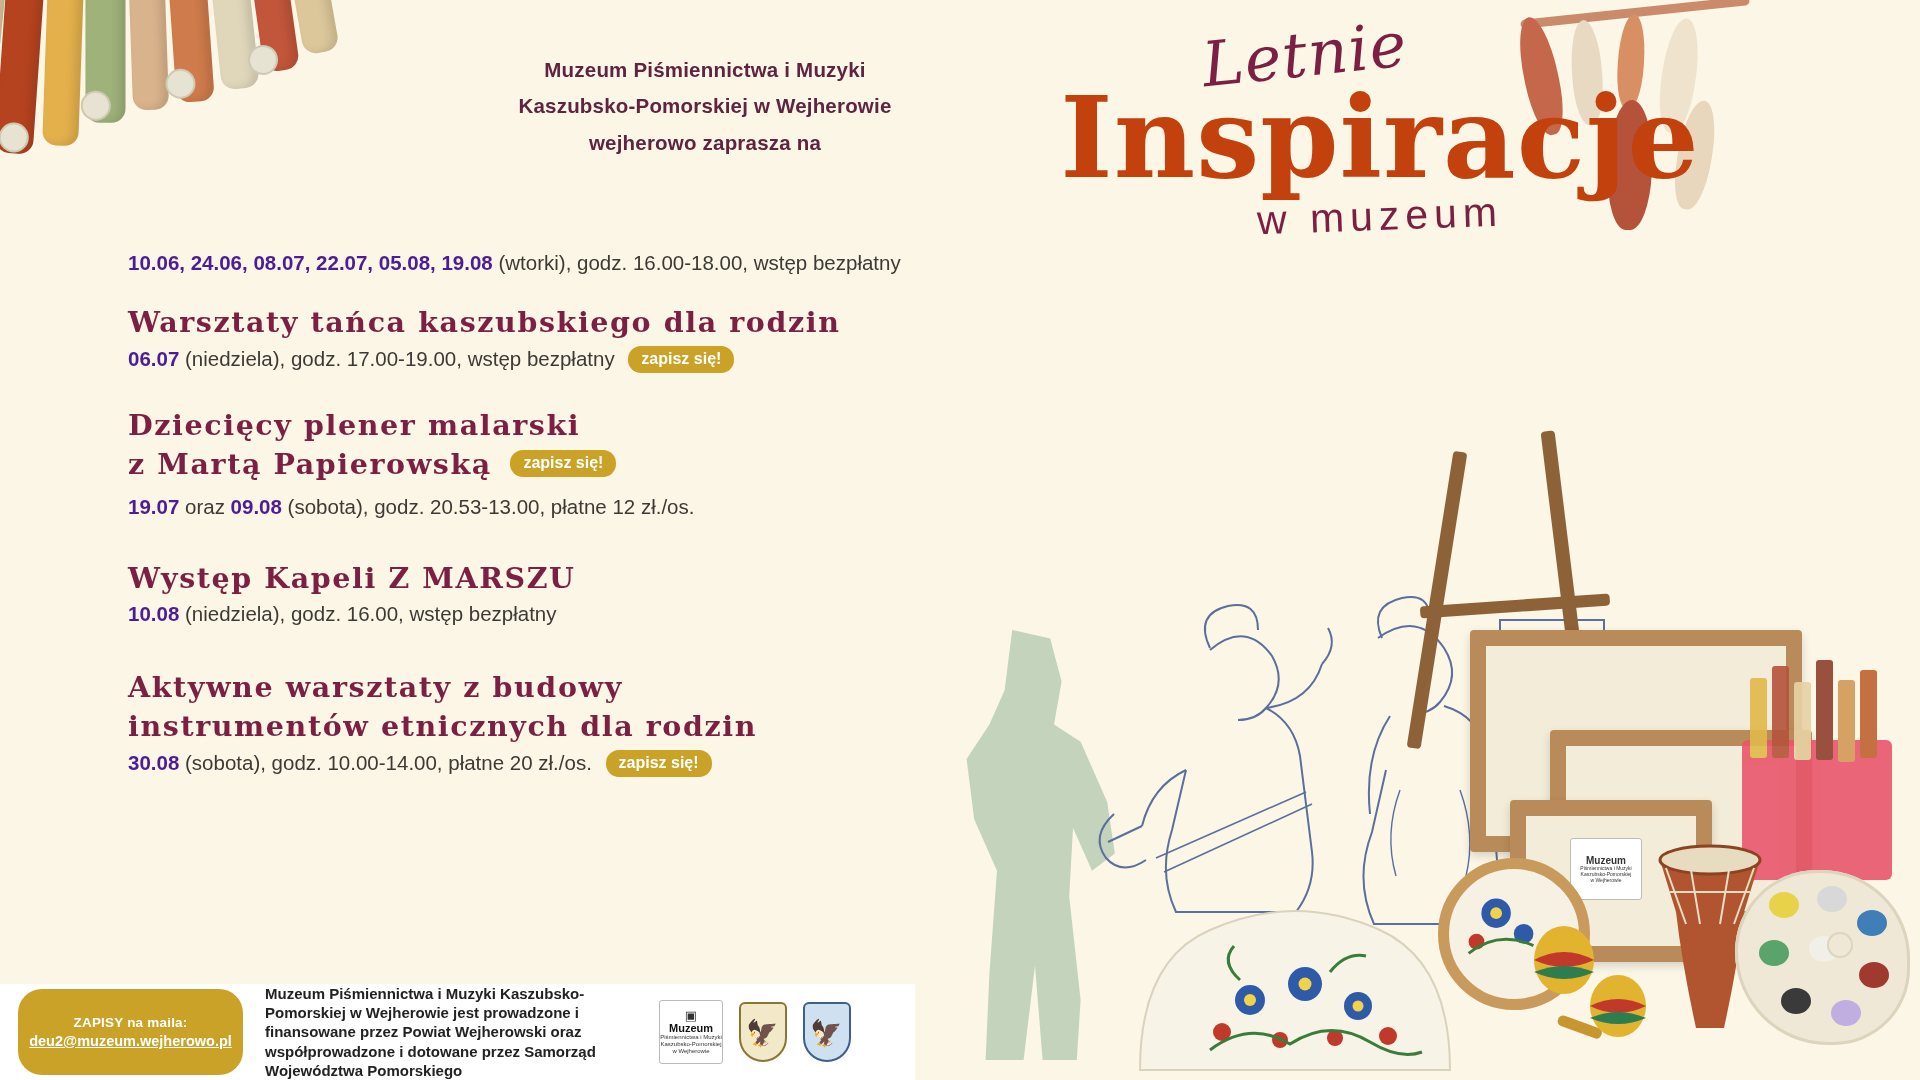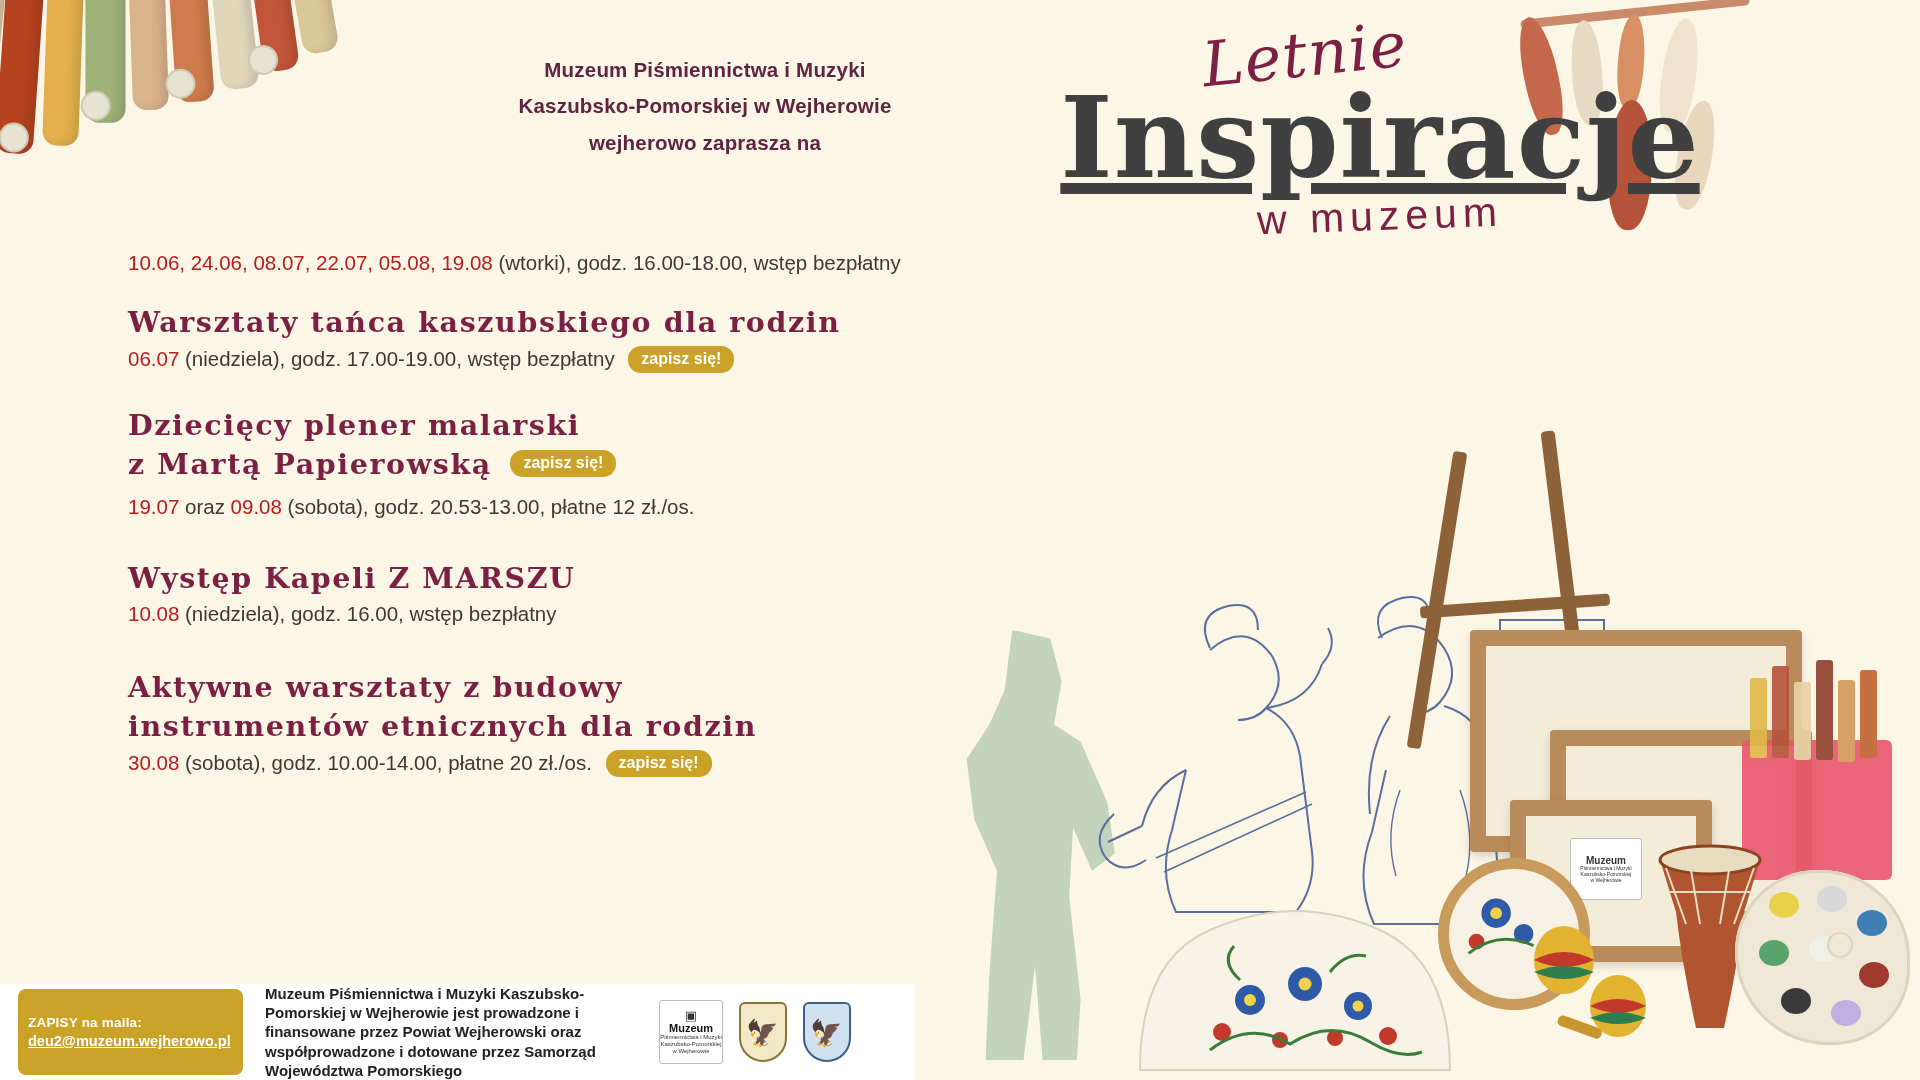--- a/index.html
+++ b/index.html
@@ -55,38 +55,38 @@
   
   .wrap{position:relative;z-index:5;width:1920px;height:1080px;}
 
   .intro{position:absolute;left:455px;top:52px;width:500px;text-align:center;
     font-size:20.5px;line-height:1.78;color:#5e2440;font-weight:600;letter-spacing:.2px;}
 
   
   .hero{position:absolute;left:980px;top:18px;width:800px;height:270px;text-align:center;}
   .hero .l1{font-family:"DejaVu Serif", serif;font-style:italic;font-size:62px;color:#7b1f43;
     transform:rotate(-6deg);display:inline-block;margin-left:-150px;letter-spacing:1px;}
-  .hero .l2{font-family:"DejaVu Serif", serif;font-weight:bold;font-size:112px;line-height:.95;color:#404040;
-    letter-spacing:1px;margin-top:-6px;text-decoration:underline;}
+  .hero .l2{font-family:"DejaVu Serif", serif;font-weight:bold;font-size:112px;line-height:.95;color:#c2410c;
+    letter-spacing:1px;margin-top:-6px;}
   .hero .l3{font-size:41px;color:#7b1f43;letter-spacing:6px;margin-top:2px;transform:rotate(-2deg);}
 
   
   .events{position:absolute;left:128px;top:248px;width:820px;}
   .ev{margin-bottom:26px;}
   .ev h3{margin:0 0 4px 0;font-family:"DejaVu Serif", serif;font-weight:bold;
     font-size:28.5px;line-height:1.22;letter-spacing:1.6px;color:#7b1f43;}
   .ev .det{font-size:20.5px;color:#3d3a36;line-height:1.5;}
-  .ev .det b{color:#b91c1c;font-weight:normal;}
+  .ev .det b{color:#4c1d95;font-weight:bold;}
   .signup{display:inline-block;background:#c9a227;color:#ffffff;font-size:16px;font-weight:bold;
     border-radius:13px;padding:4px 13px 5px;margin-left:8px;vertical-align:2px;border:none;cursor:pointer;}
   .inline-h3-btn{vertical-align:6px;margin-left:14px;}
 
   
   .footer{position:absolute;left:0;bottom:0;width:915px;height:96px;background:#ffffff;display:flex;align-items:center;}
-  .mailbox{margin-left:18px;width:205px;background:#c9a227;border-radius:8px;padding:26px 10px;text-align:left;color:#fff;}
+  .mailbox{margin-left:18px;width:205px;background:#c9a227;border-radius:24px;padding:26px 10px;text-align:center;color:#fff;}
   .mailbox .t1{font-size:13.5px;font-weight:bold;letter-spacing:.2px;}
   .mailbox .t2{font-size:14.5px;font-weight:bold;text-decoration:underline;margin-top:3px;}
   .fintext{margin-left:22px;width:380px;font-size:15px;line-height:1.28;color:#222;font-weight:bold;}
   .logos{display:flex;align-items:center;gap:16px;margin-left:14px;}
   .logo-museum{width:62px;height:62px;display:flex;flex-direction:column;align-items:center;justify-content:center;
      border:1px solid #bbb;border-radius:3px;font-size:6px;color:#333;text-align:center;line-height:1.15;background:#fff;}
   .logo-museum .em{font-size:11px;font-weight:bold;color:#111;}
   .crest{width:44px;height:56px;background:#f2e9c9;border:2px solid #8a7533;
      border-radius:6px 6px 50% 50%/6px 6px 40% 40%;position:relative;}
   .crest.blue{background:#cfe0f0;border-color:#3f5f86;}

